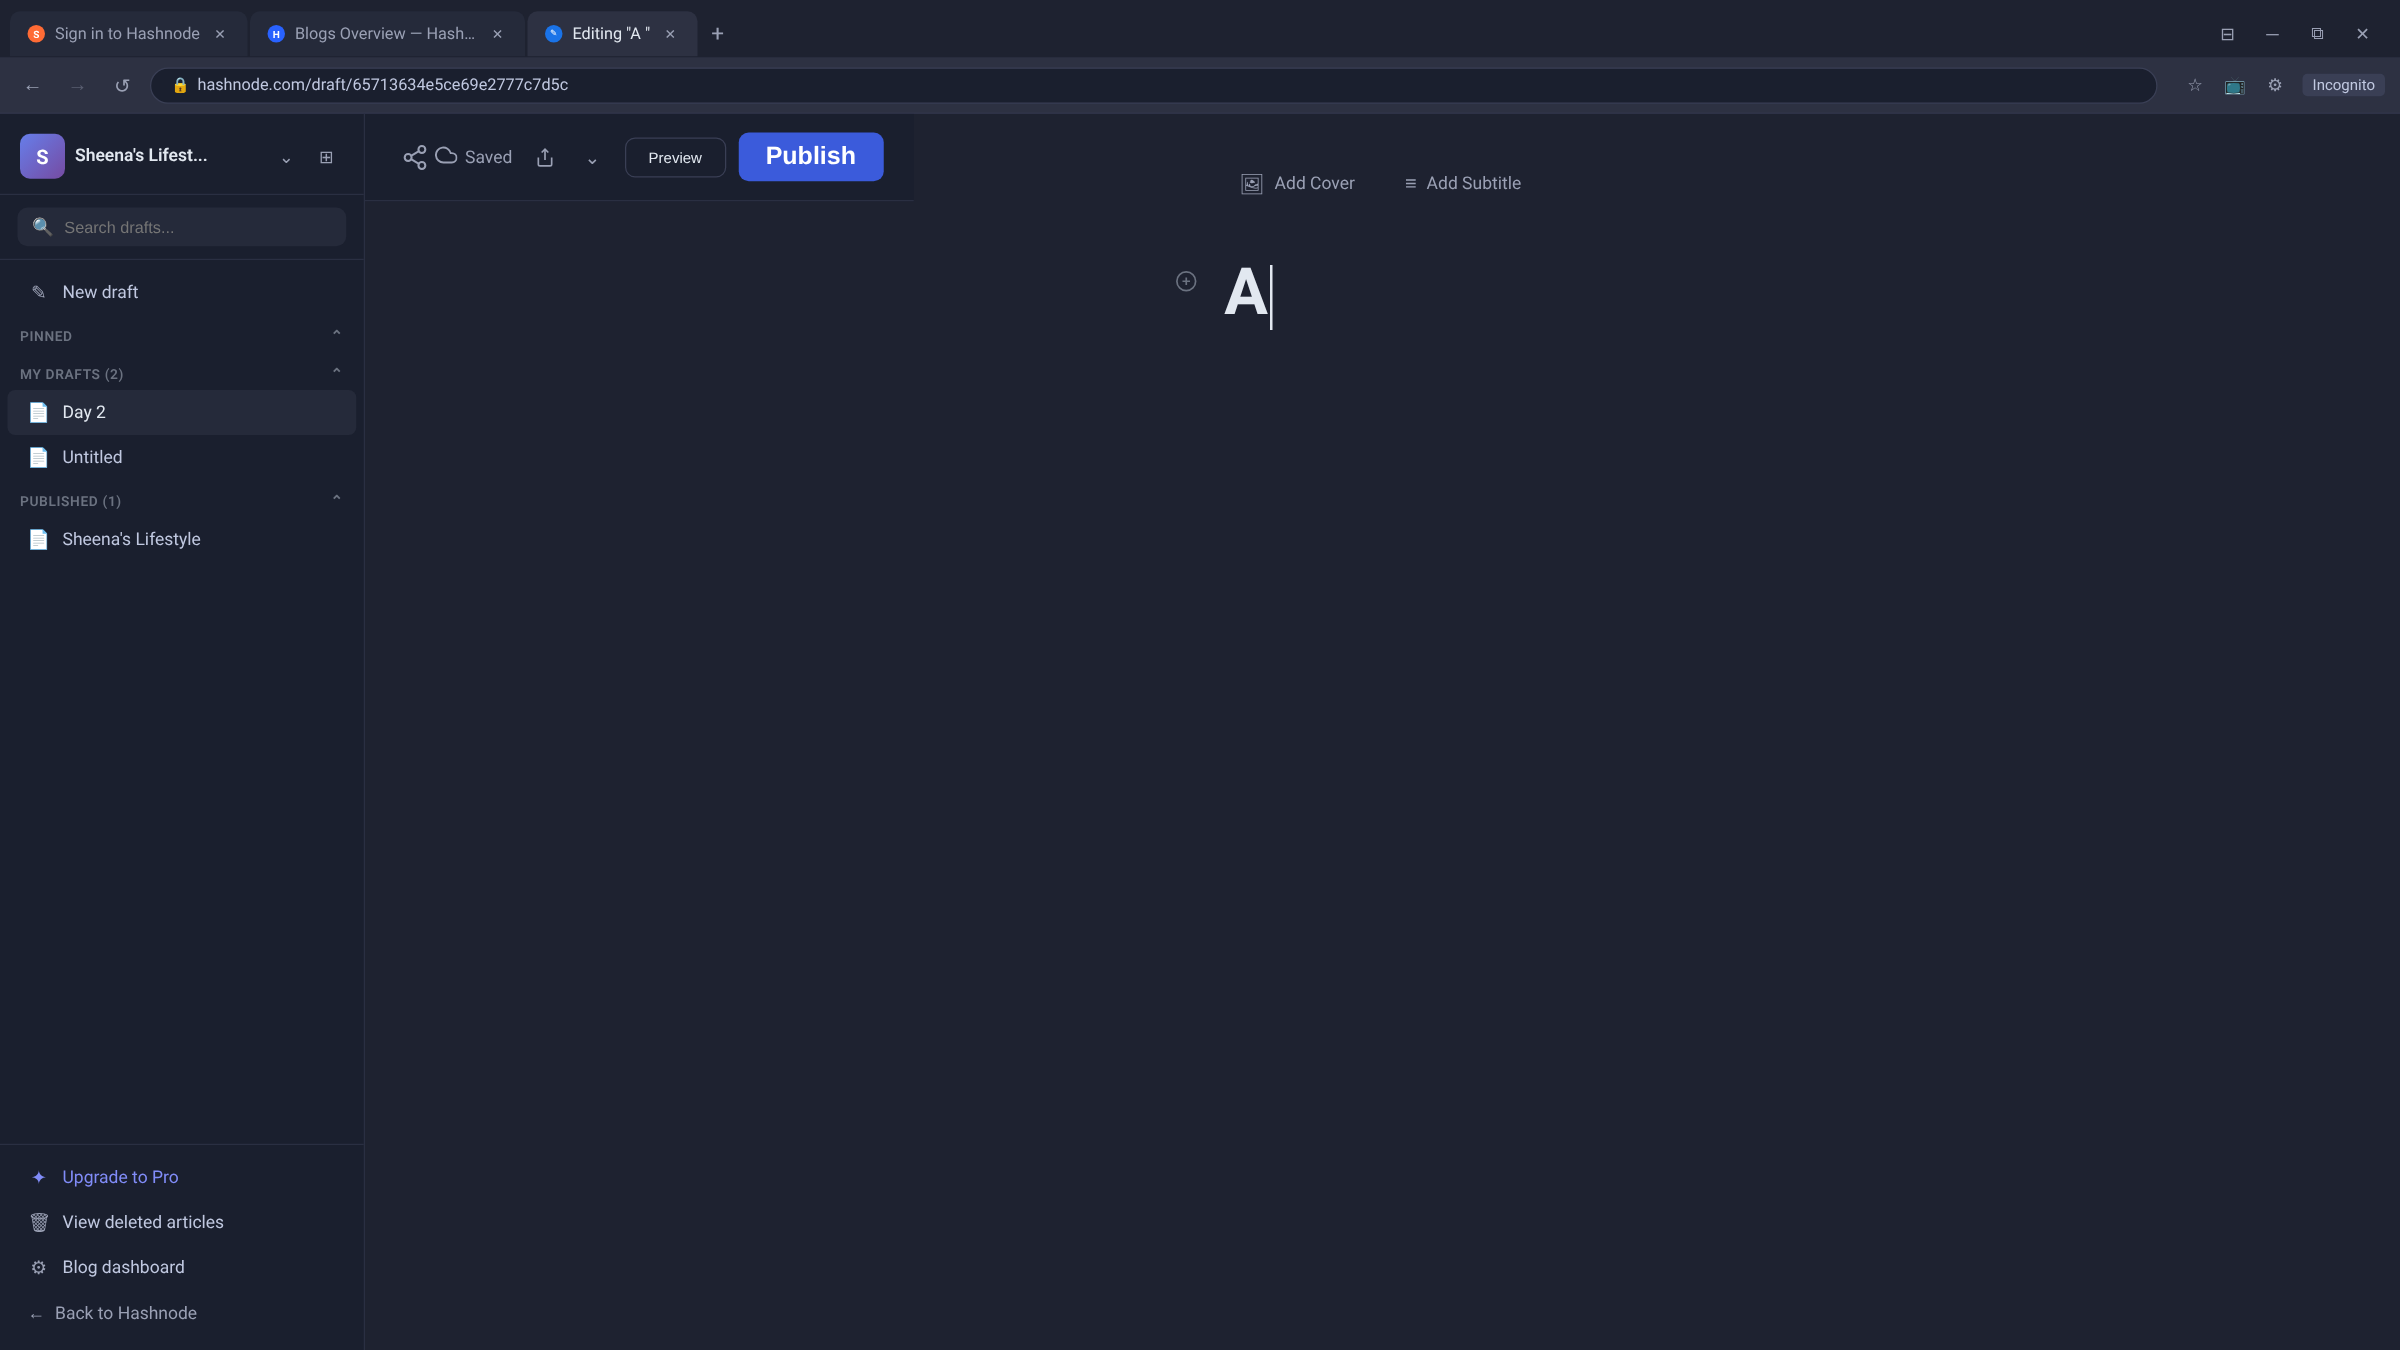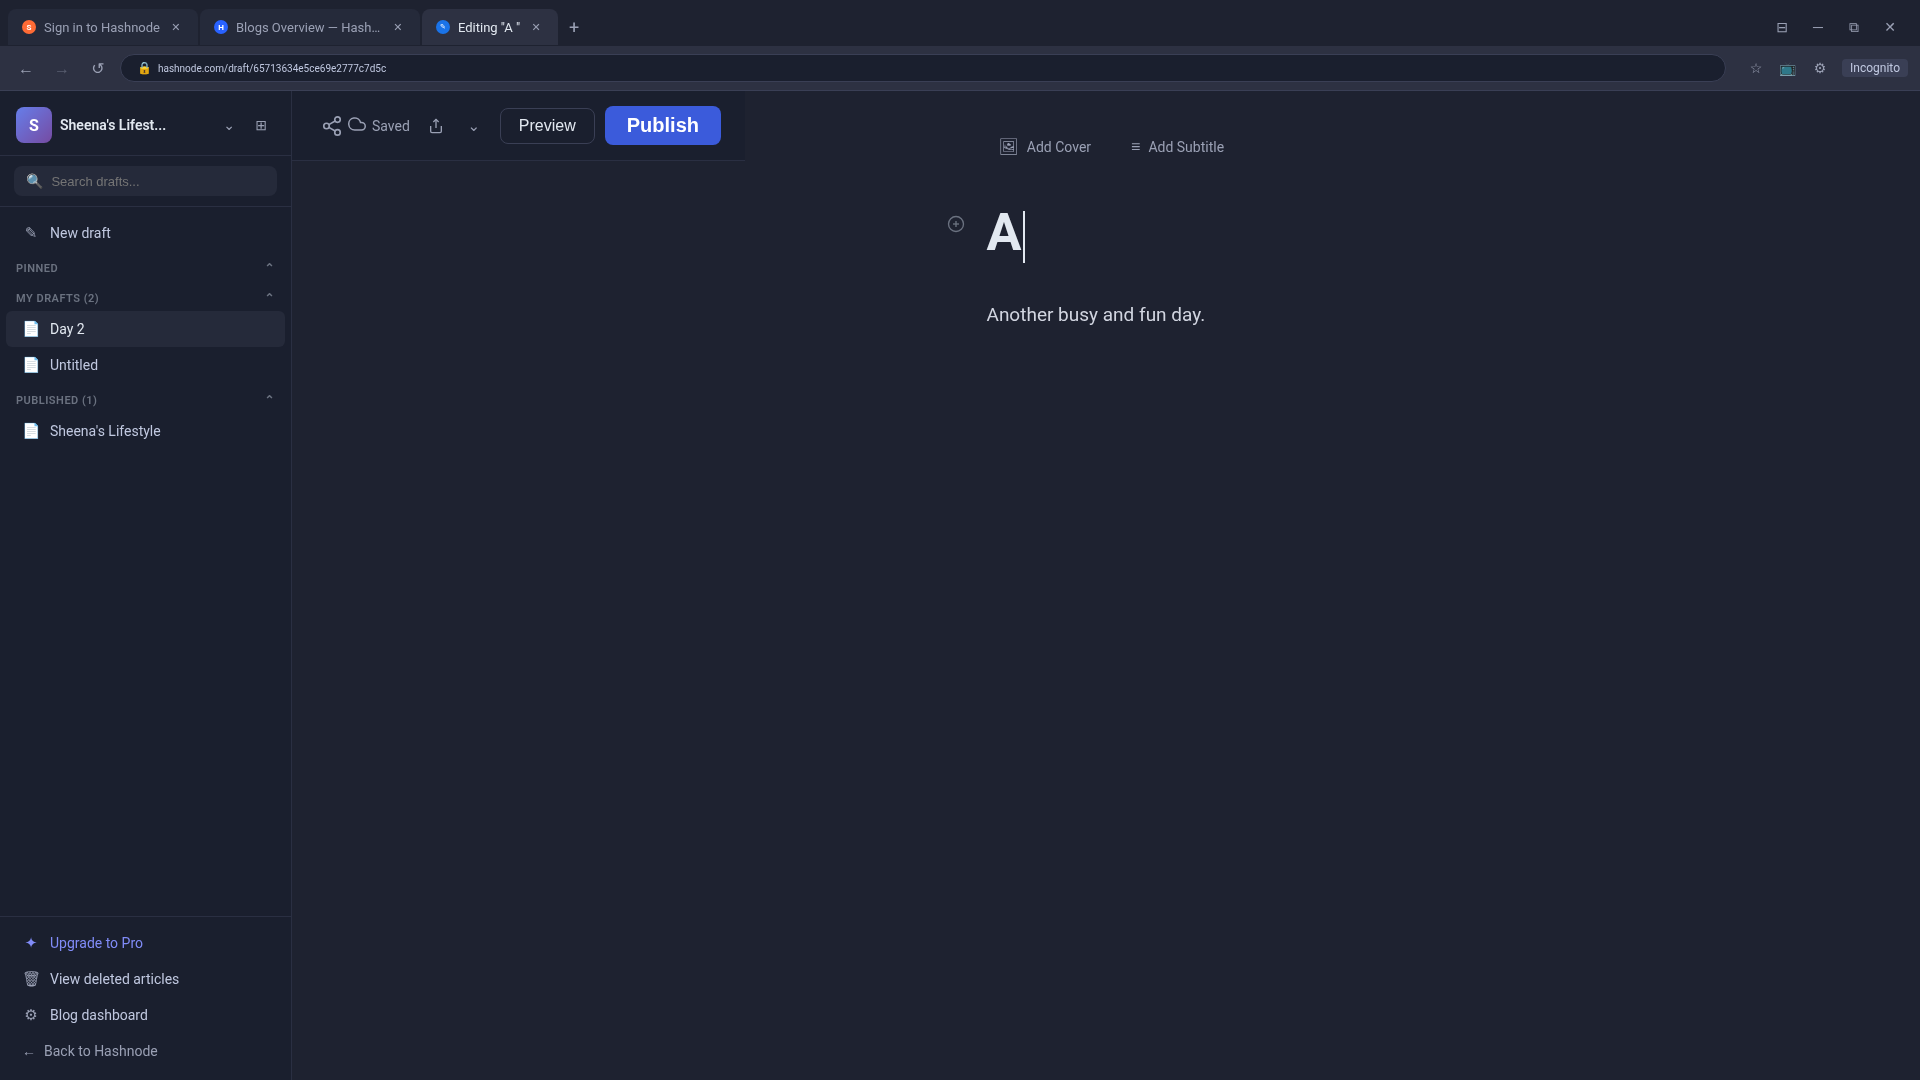--- a/index.html
+++ b/index.html
@@ -126,21 +126,21 @@
       padding: 6px 16px;
       color: #e2e8f0;
       font-size: 13px;
       display: flex;
       align-items: center;
       gap: 6px;
     }
 
     .url-text {
       color: #c0c8e0;
-      font-size: 10px;
+      font-size: 13px;
     }
 
     .address-actions {
       display: flex;
       gap: 4px;
       margin-left: 8px;
     }
 
     .addr-action {
       width: 28px;
@@ -382,21 +382,21 @@
       cursor: pointer;
       font-size: 15px;
     }
 
     .preview-btn {
       background: transparent;
       border: 1px solid #3a3f55;
       border-radius: 8px;
       padding: 8px 18px;
       color: #e2e8f0;
-      font-size: 16px;
+      font-size: 12px;
       font-weight: 500;
       cursor: pointer;
     }
 
     .publish-btn {
       background: #3b5bdb;
       border: none;
       border-radius: 8px;
       padding: 8px 22px;
       color: white;
@@ -705,18 +705,17 @@
             <line x1="8" y1="12" x2="16" y2="12"></line>
           </svg>
         </div>
         <div style="display:flex; align-items:flex-end;">
           <span style="font-size:52px; font-weight:700; color:#e2e8f0; font-family:-apple-system,BlinkMacSystemFont,'Segoe UI',Roboto,sans-serif;">A</span>
           <span class="cursor-blink"></span>
         </div>
       </div>
 
       <div class="editor-body">
-        <p class="editor-paragraph">Another busy and fun day.</p>
       </div>
 
     </div>
   </div>
 </div>
 
 </body></html>

